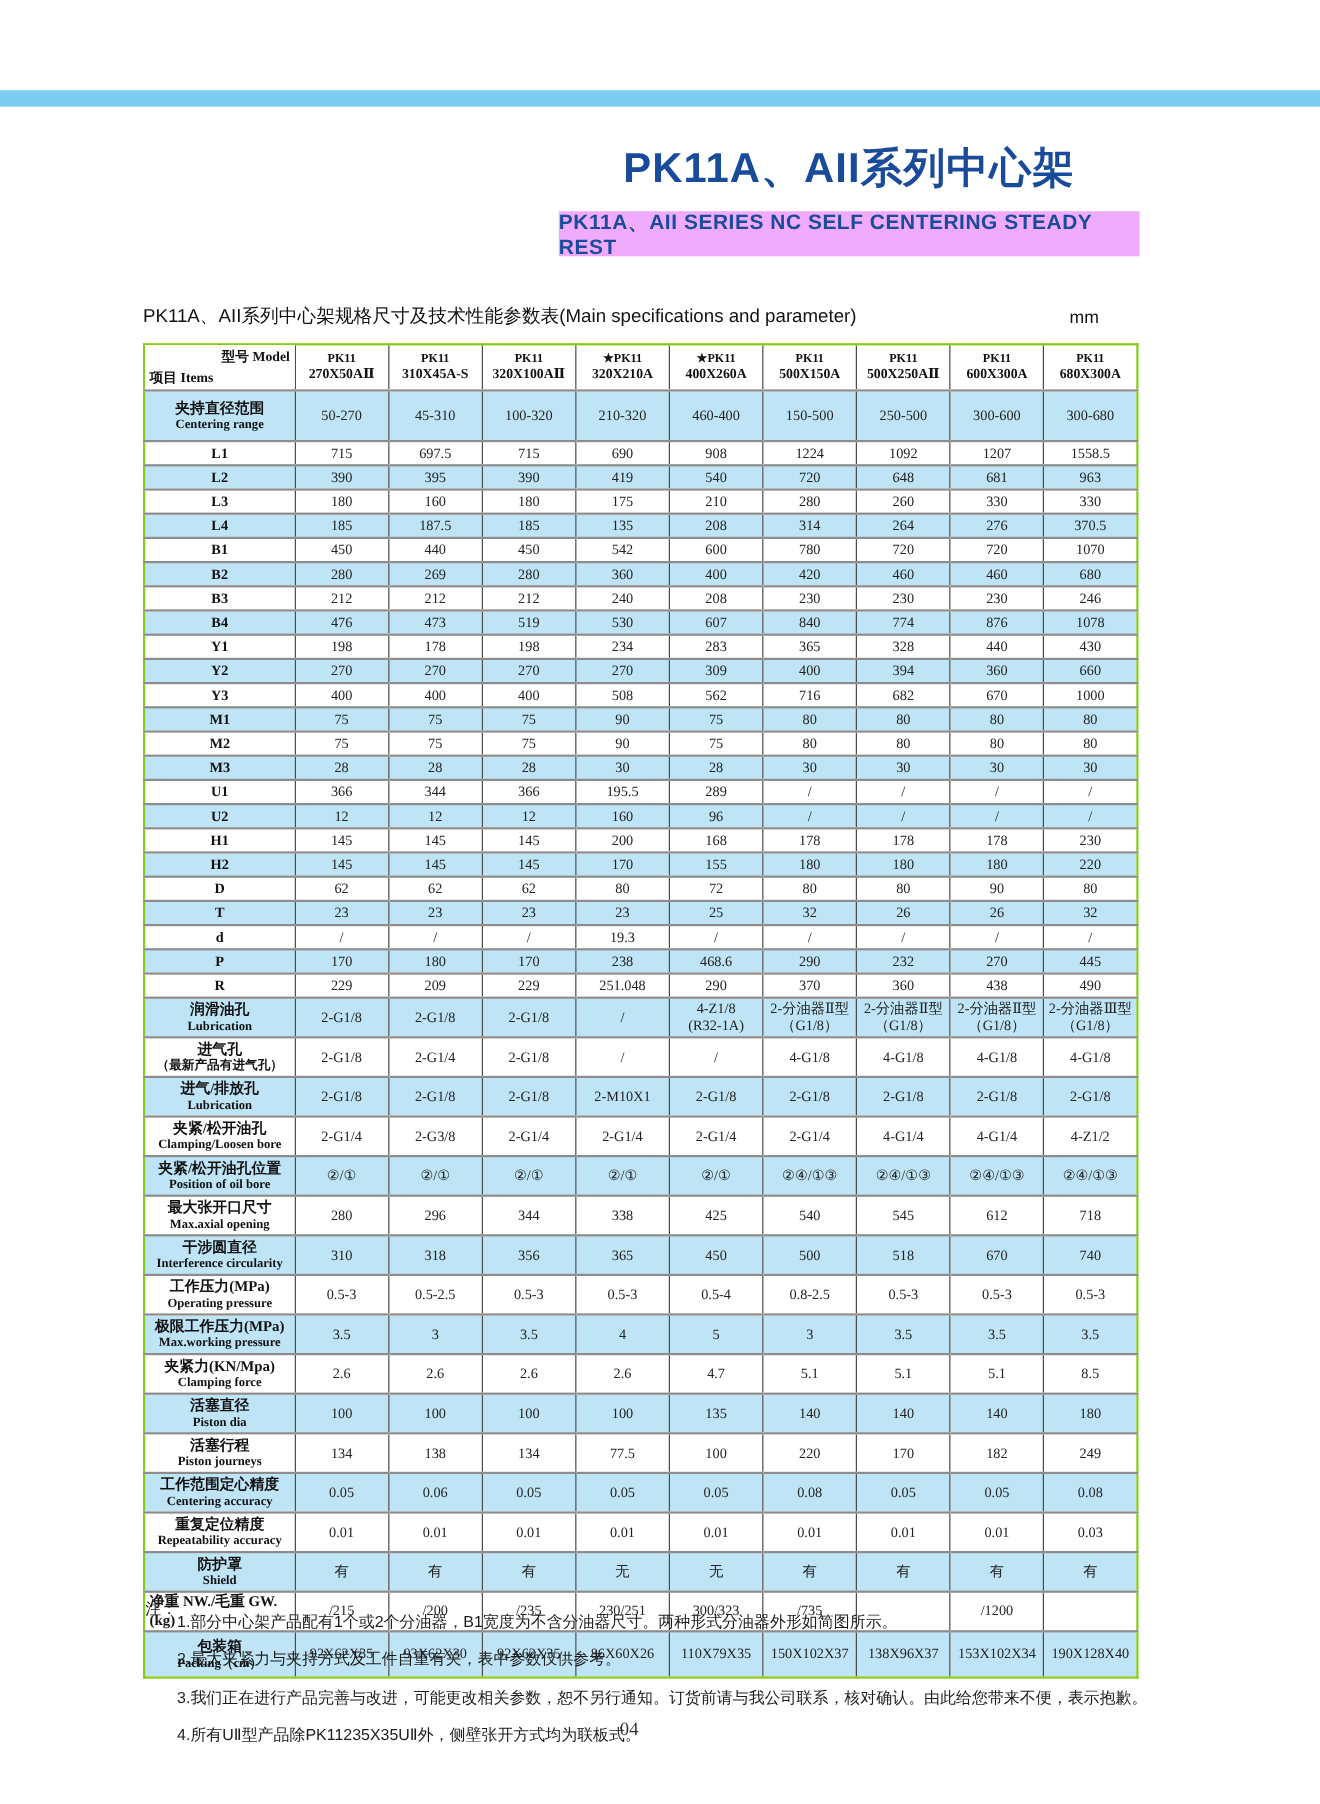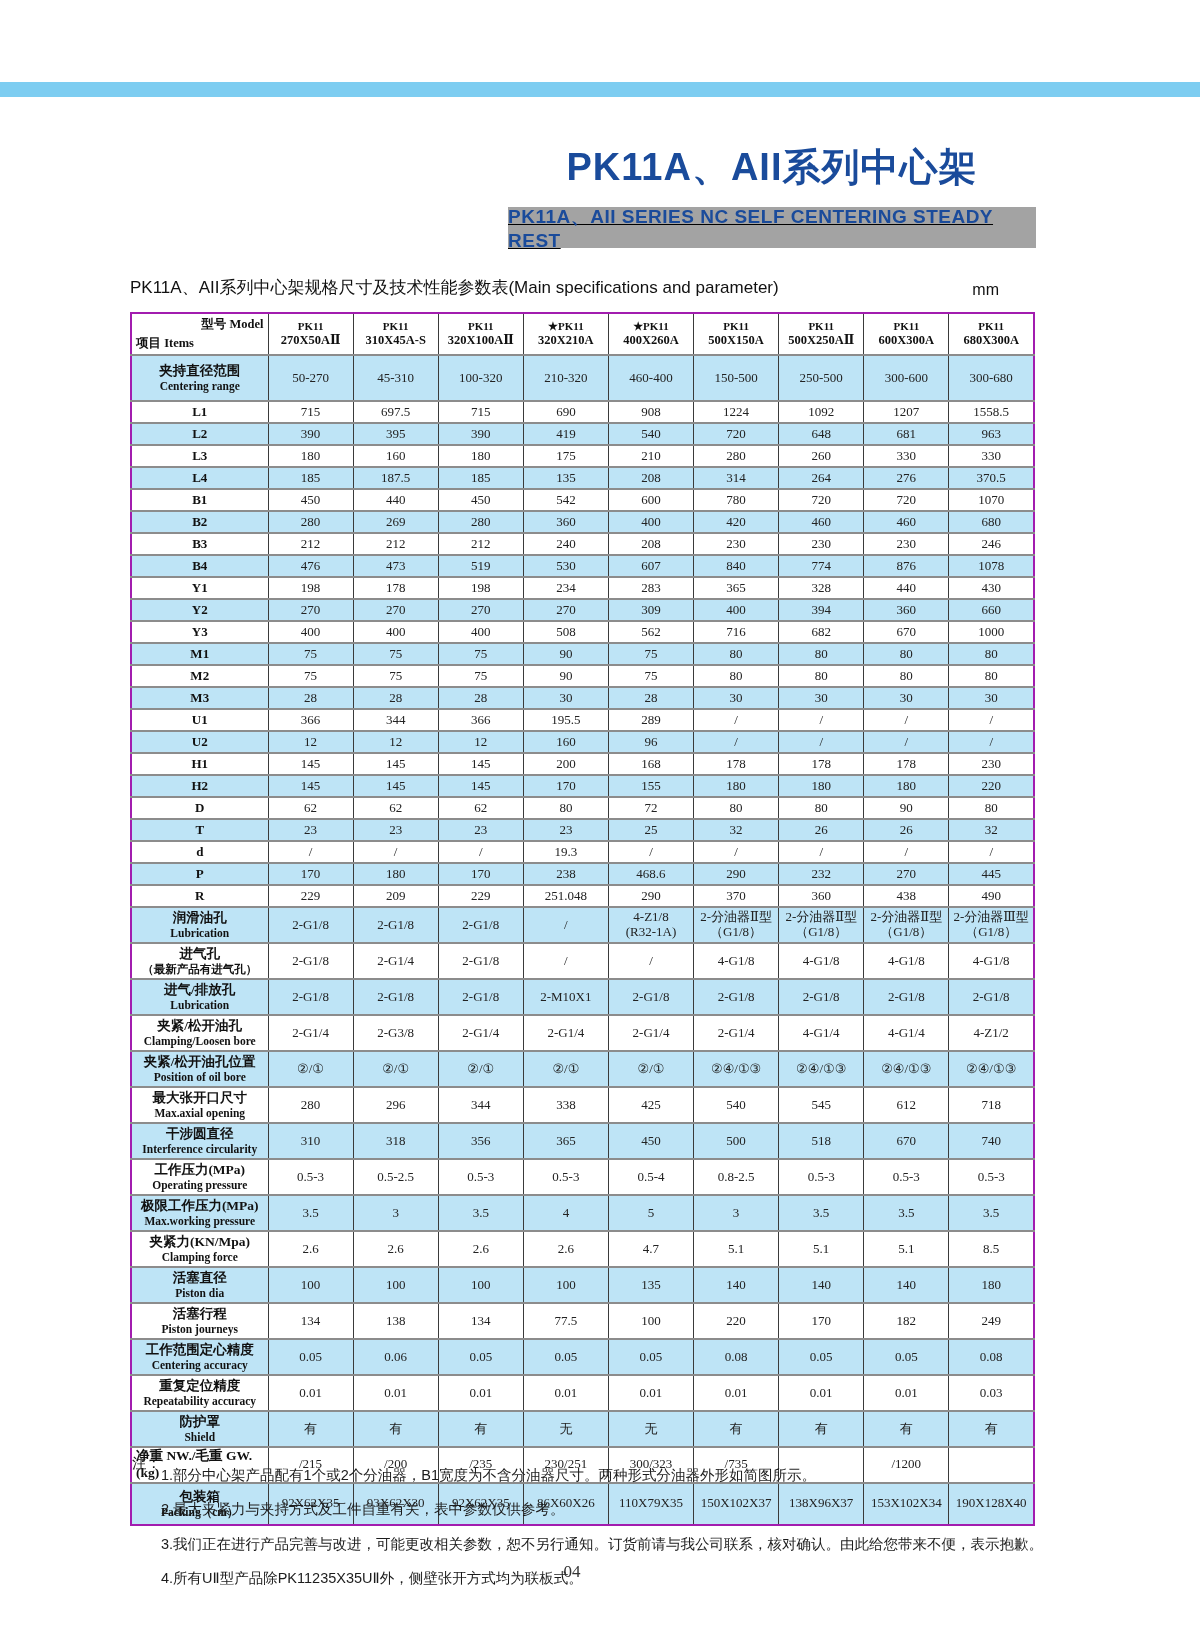--- a/index.html
+++ b/index.html
@@ -1,30 +1,30 @@
 <!DOCTYPE html>
 <html><head>
 <meta charset="utf-8">
 <style>
   html,body{margin:0;padding:0;background:#fff;}
   .page{position:relative;width:1200px;height:1640px;background:#ffffff;overflow:hidden;
         font-family:"Liberation Sans",sans-serif;}
   .top-band{position:absolute;top:82px;left:0;width:1200px;height:15px;background:#7dcdf1;}
 
   .header-block{position:absolute;top:126px;left:508px;width:528px;}
-  .title{margin:16px 0 14px 0;text-align:center;font-size:38px;font-weight:bold;color:#1a4b9b;letter-spacing:1px;}
-  .banner{background:#a3a3a3;height:41px;display:flex;align-items:center;justify-content:center;text-decoration:underline;}
+  .title{margin:1px 0 14px 0;text-align:center;font-size:38px;font-weight:bold;color:#1a4b9b;letter-spacing:1px;}
+  .banner{background:#f0abfc;height:41px;display:flex;align-items:center;justify-content:center;}
   .banner span{font-size:19px;font-weight:bold;color:#1a4b9b;letter-spacing:0.5px;}
 
   .caption-row{position:absolute;top:276px;left:130px;width:905px;display:flex;justify-content:space-between;align-items:flex-end;}
   .caption{font-size:17px;color:#111;}
   .unit{font-size:16px;color:#111;padding-right:36px;}
 
   table.spec-table{position:absolute;top:312px;left:130px;width:905px;border-collapse:collapse;table-layout:fixed;
-        font-family:"Liberation Serif","DejaVu Serif",serif;border:2px solid #a21caf;}
+        font-family:"Liberation Serif","DejaVu Serif",serif;border:2px solid #84cc16;}
   .spec-table th,.spec-table td{border-left:1px solid #3a3a3a;border-top:2px solid #8c8c8c;
         padding:0 2px;text-align:center;vertical-align:middle;overflow:hidden;}
   .spec-table thead th{border-top:none;background:#fff;}
   tr.zebra th,tr.zebra td{background:#bee4f6;}
 
   .head-row th{height:40px;}
   .r-tall th,.r-tall td{height:44px;}
   .r-single th,.r-single td{height:20px;}
   .r-double th,.r-double td{height:34px;}
   .r-nw th,.r-nw td{height:30px;}

